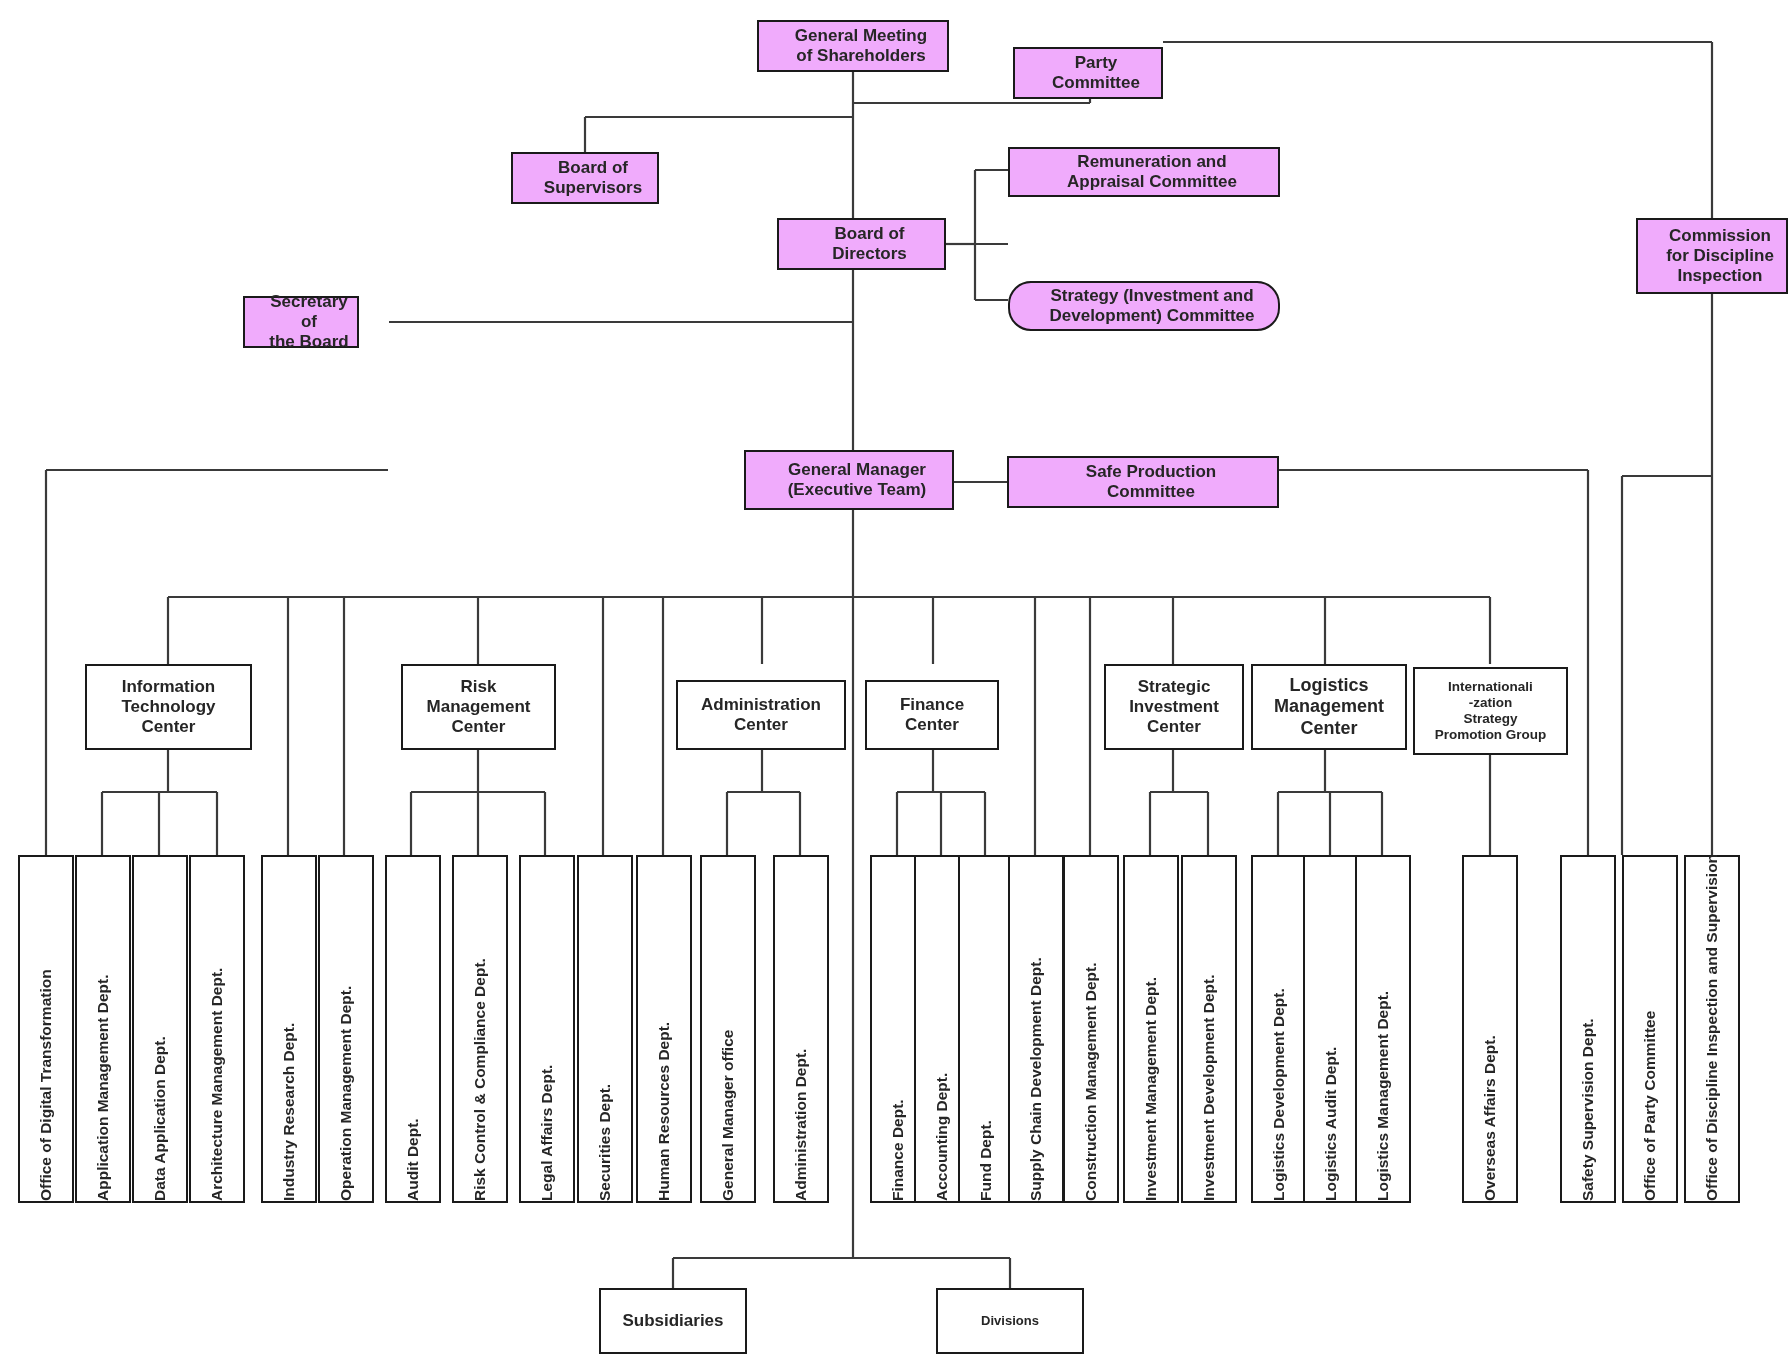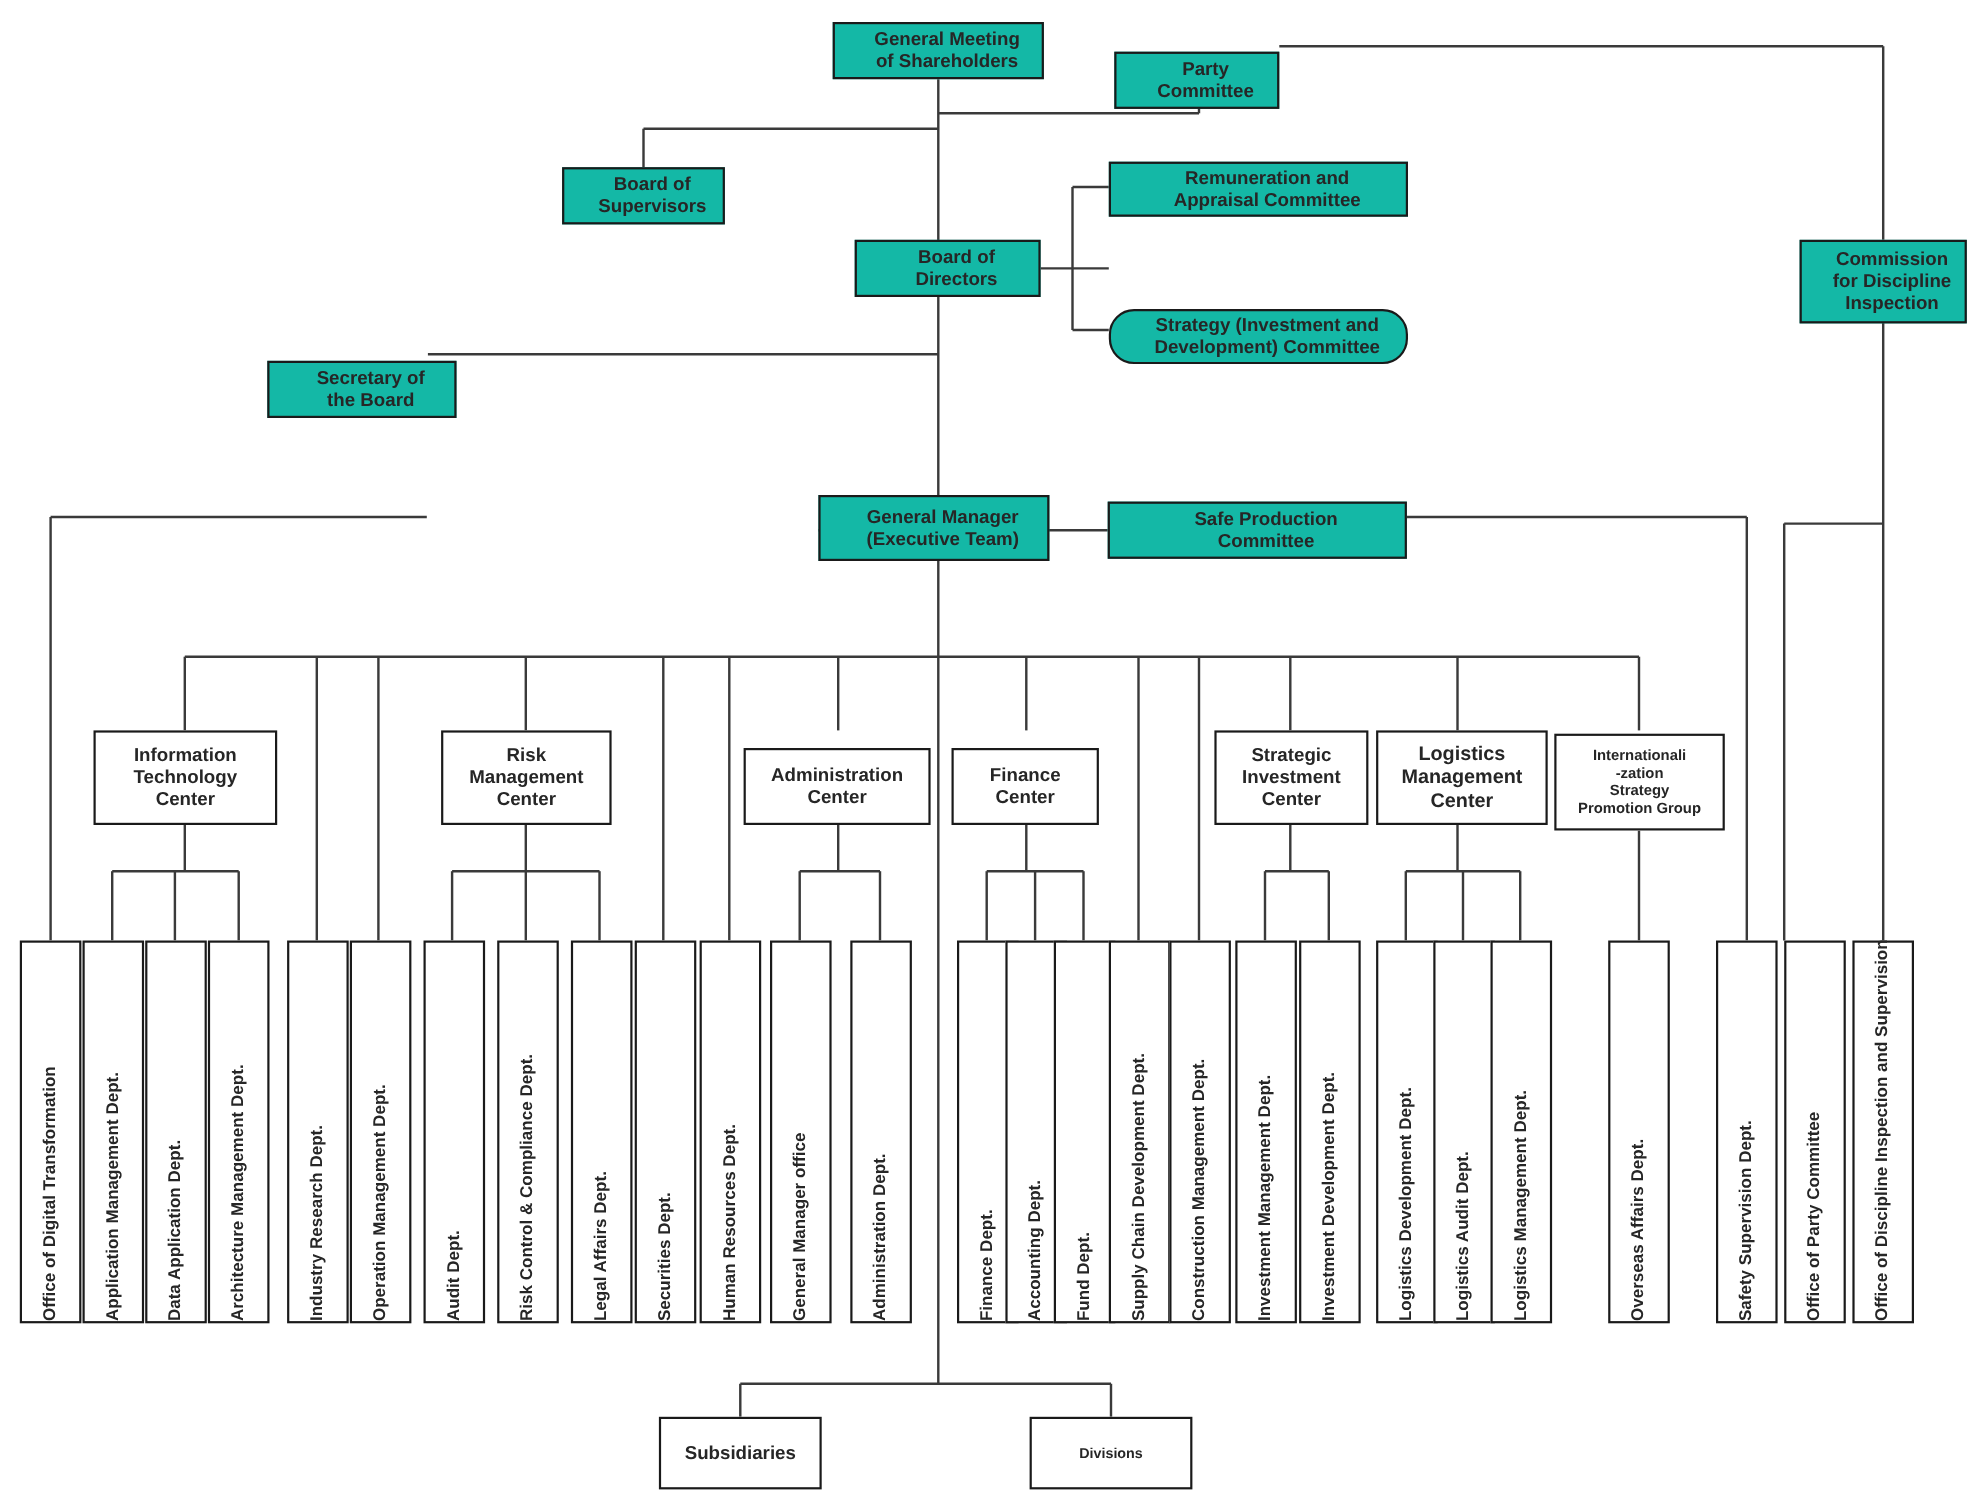--- a/index.html
+++ b/index.html
@@ -2,21 +2,21 @@
 <html><head>
 <meta charset="utf-8">
 <style>
   html,body{margin:0;padding:0;background:#fff;}
   body{font-family:"Liberation Sans","DejaVu Sans",sans-serif;}
   #canvas{position:relative;width:1791px;height:1364px;overflow:hidden;background:#fff;}
   #wires{position:absolute;left:0;top:0;width:1791px;height:1364px;}
   .box{position:absolute;box-sizing:border-box;border:2.5px solid #1a1a1a;
        display:flex;align-items:center;justify-content:center;text-align:center;
        color:#262626;font-weight:bold;line-height:1.18;z-index:5;background:#fff;}
-  .blue{background:#14b8a6;padding-left:16px;}
+  .blue{background:#f0abfc;padding-left:16px;}
   .white{background:#ffffff;border-width:2px;}
   .vert{writing-mode:vertical-rl;transform:rotate(180deg);white-space:nowrap;
         align-items:center;justify-content:flex-start;padding-bottom:6px;}
   .vert > span{display:block;}
 </style>
 </head>
 <body>
 
 <div id="canvas">
 
@@ -128,21 +128,21 @@
   <div class="box blue" style="left:511px;top:152px;width:148px;height:52px;font-size:17px;">
     <div><span>Board of</span><br>
          <span>Supervisors</span></div>
   </div>
 
   <div class="box blue" style="left:777px;top:218px;width:169px;height:52px;font-size:17px;">
     <div><span>Board of</span><br>
          <span>Directors</span></div>
   </div>
 
-  <div class="box blue" style="left:243px;top:296px;width:172px;height:52px;font-size:17px;margin-top:32px;">
+  <div class="box blue" style="left:243px;top:296px;width:116px;height:52px;font-size:17px;">
     <div><span>Secretary of</span><br>
          <span>the Board</span></div>
   </div>
 
   <div class="box blue" style="left:1636px;top:218px;width:152px;height:76px;font-size:17px;">
     <div><span>Commission</span><br>
          <span>for Discipline</span><br>
          <span>Inspection</span></div>
   </div>
 

